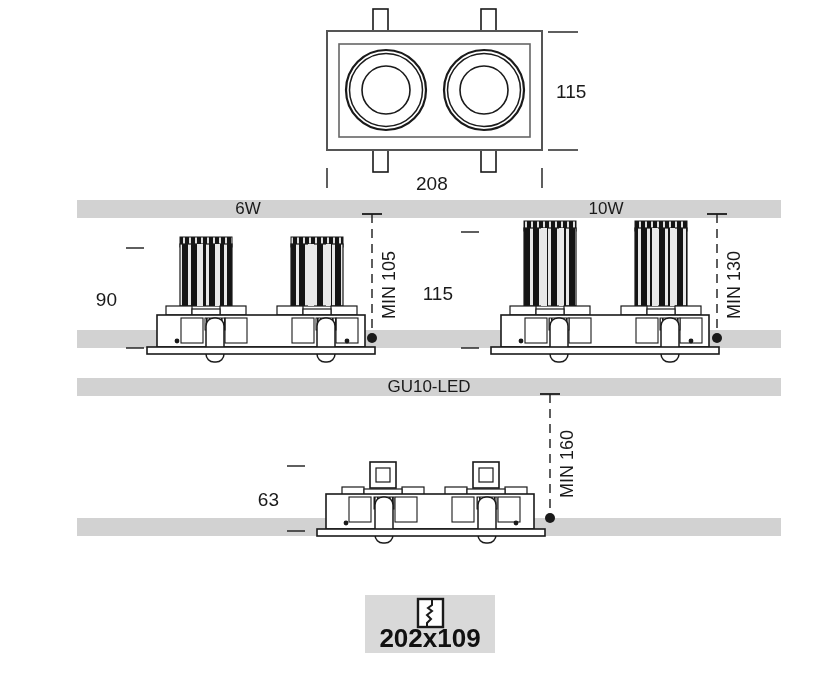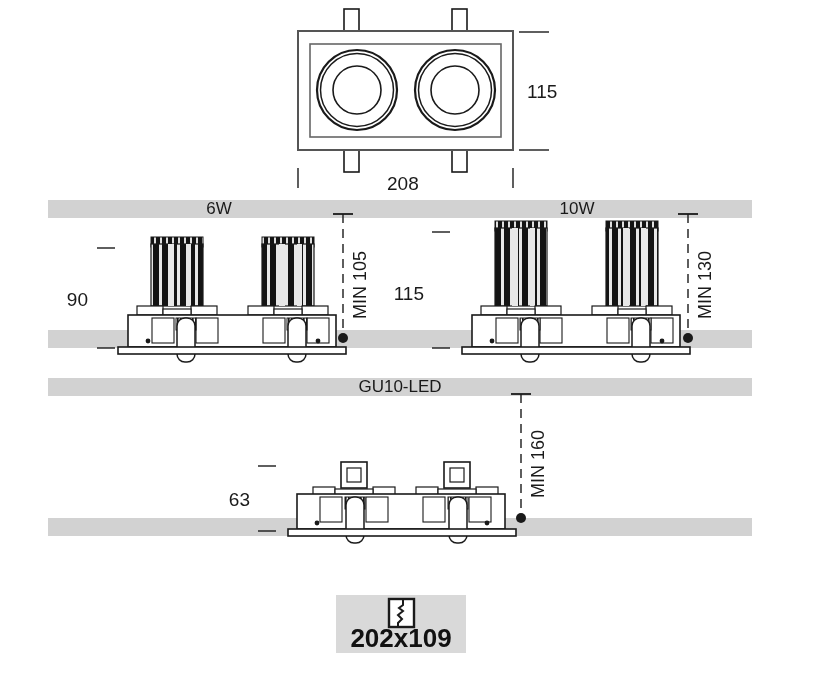--- a/index.html
+++ b/index.html
@@ -11,20 +11,21 @@
     width: 823px;
     height: 685px;
     position: relative;
     font-family: "Liberation Sans", sans-serif;
     color: #1a1a1a;
     overflow: hidden;
   }
   .sheet {
     position: absolute;
     inset: 0;
+    margin-left: 29px;
   }
   svg.drawing {
     position: absolute;
     left: 0;
     top: 0;
     width: 823px;
     height: 685px;
   }
   .dim-text {
     font-family: "Liberation Sans", sans-serif;

